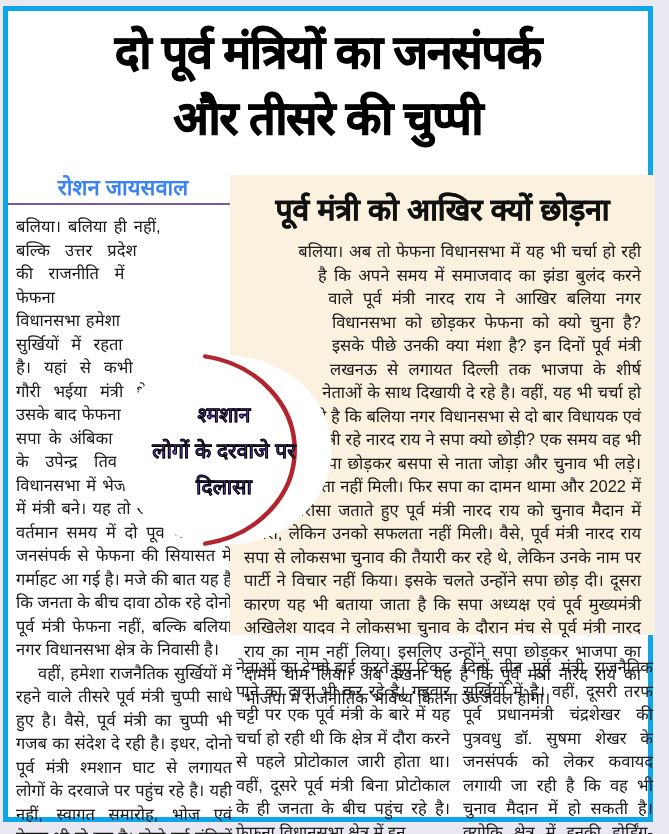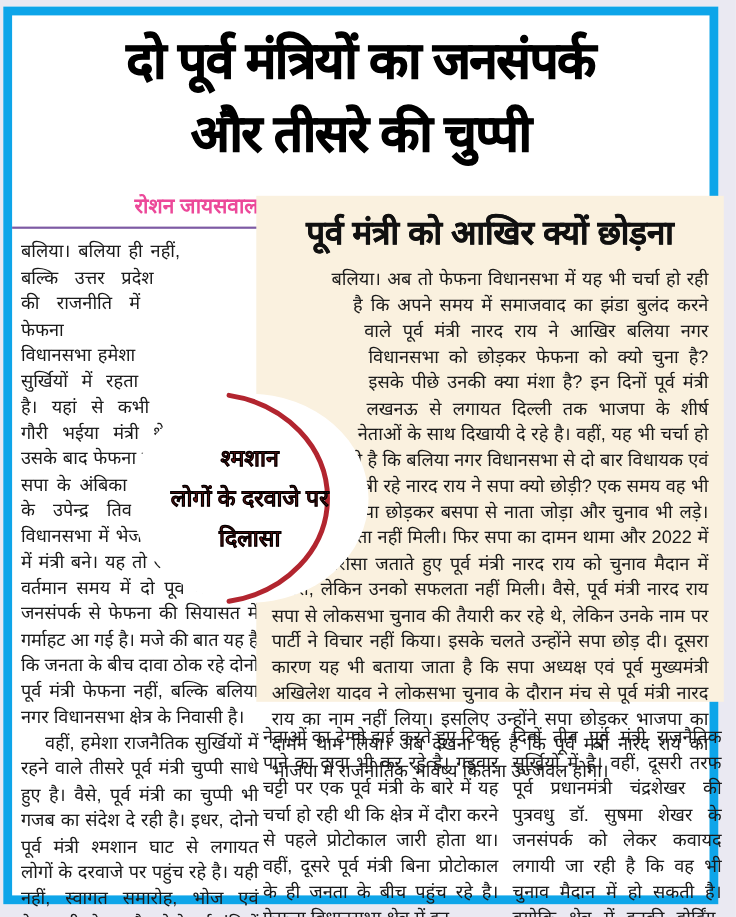--- a/index.html
+++ b/index.html
@@ -5,31 +5,31 @@
   html,body{margin:0;padding:0;}
   body{
     width:669px;height:834px;position:relative;
     background:#eae9f2;
     font-family:"Liberation Sans","DejaVu Sans",sans-serif;
     color:#1a1a1a;
     overflow:hidden;
   }
   .page{
     position:absolute;left:3px;top:6px;width:650px;height:816px;
-    box-sizing:border-box;border:8px solid #0ea5e9;background:#ffffff;
+    box-sizing:border-box;border:5px solid #0ea5e9;background:#ffffff;
   }
   .headline{
     position:absolute;left:0;top:8px;width:100%;
     text-align:center;font-weight:900;color:#000;
     font-size:46px;line-height:66px;letter-spacing:-1px;
     -webkit-text-stroke:1px #000;
   }
   .byline{
     position:absolute;left:6px;top:160px;width:218px;
-    text-align:right;font-weight:bold;font-size:19px;color:#ec4899;
+    text-align:center;font-weight:bold;font-size:22px;color:#3b82f6;
   }
   .byline-rule{
     position:absolute;left:0px;top:192px;width:224px;height:0;
     border-top:2.5px solid #7d5aa4;
   }
   .left-body{
     position:absolute;left:8px;top:204px;width:216px;
     font-size:16.5px;line-height:23.5px;text-align:justify;
   }
   .left-body p{margin:0;}
@@ -55,21 +55,21 @@
     float:left;width:88px;height:196px;margin-top:66px;
     shape-outside:ellipse(96px 98px at -8px 98px);
   }
   .callout{
     position:absolute;left:104px;top:340px;width:224px;height:200px;
   }
   .callout svg{position:absolute;left:0;top:0;}
   .callout-text{
     position:absolute;left:0;top:0;width:100%;height:100%;
     display:flex;flex-direction:column;justify-content:center;align-items:center;
-    font-weight:800;font-size:21px;line-height:36px;color:#7f1d1d;text-align:center;
+    font-weight:800;font-size:21px;line-height:36px;color:#8b5cf6;text-align:center;
     -webkit-text-stroke:0.4px #000;
   }
   .bottom-col{
     position:absolute;top:645px;
     font-size:16.5px;line-height:23.5px;text-align:justify;
   }
   .bottom-mid{left:228px;width:214px;}
   .bottom-right{left:455px;width:190px;}
 </style>
 </head>

